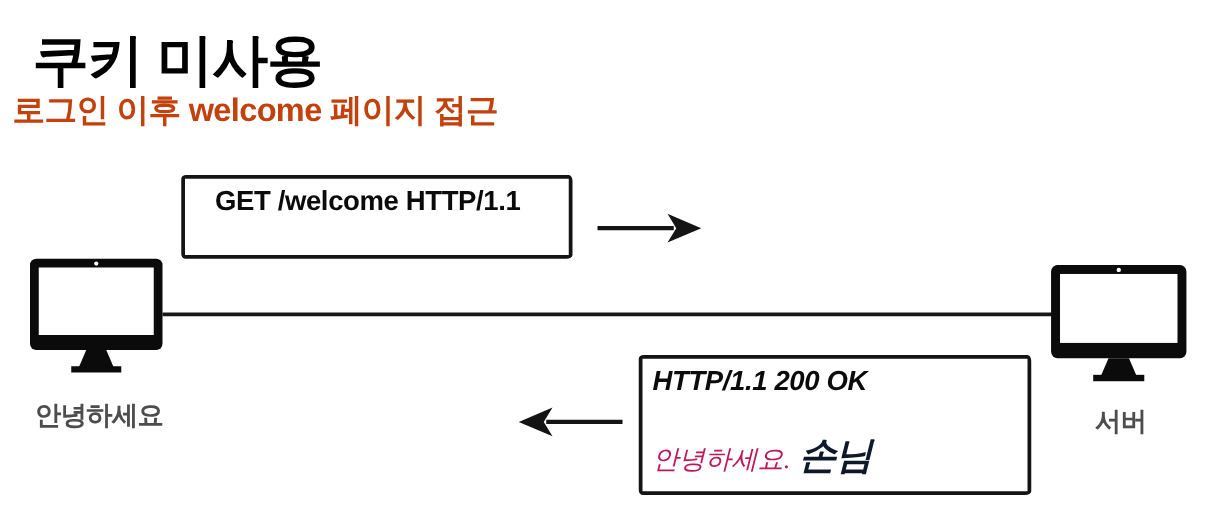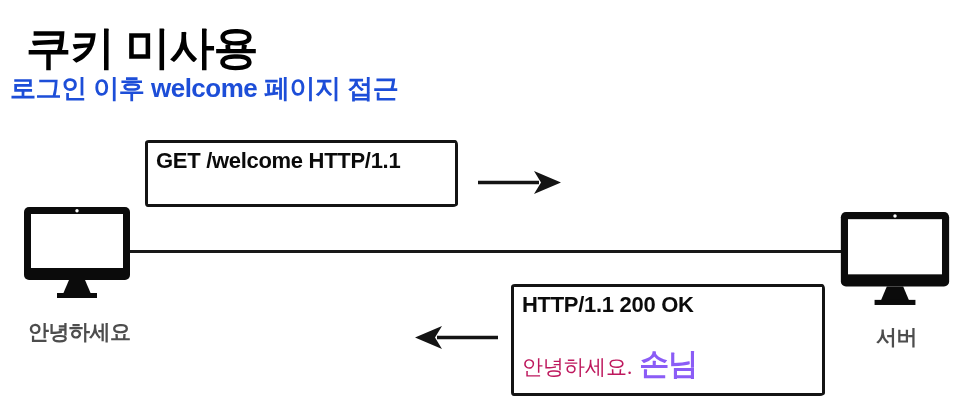--- a/index.html
+++ b/index.html
@@ -30,47 +30,48 @@
   }
   .page-subtitle {
     position: absolute;
     left: 10px;
     top: 74px;
     margin: 0;
     font-size: 26px;
     line-height: 1.1;
     font-weight: 800;
     letter-spacing: -0.5px;
-    color: #1d4ed8;
+    color: #c2410c;
   }
 
   
   .msg-box {
     position: absolute;
     box-sizing: border-box;
     border: 3px solid #141414;
     border-radius: 4px 3px 5px 3px / 3px 5px 3px 4px;
     background: #ffffff;
   }
   .request-box {
     left: 145px;
     top: 140px;
     width: 313px;
     height: 67px;
-    padding: 5px 8px;
+    padding: 5px 24px;
   }
   .response-box {
     left: 511px;
     top: 284px;
     width: 314px;
     height: 112px;
     padding: 5px 8px 8px 8px;
     display: flex;
     flex-direction: column;
     justify-content: space-between;
+    font-style: italic;
   }
   .http-line {
     font-size: 22px;
     font-weight: bold;
     letter-spacing: -0.3px;
     color: #0b0b0b;
     white-space: nowrap;
   }
   .greeting-line {
     display: flex;
@@ -81,21 +82,21 @@
   .greeting-text {
     font-family: "Liberation Serif", serif;
     font-size: 21px;
     font-weight: normal;
     color: #be185d;
   }
   .guest-text {
     font-size: 30px;
     font-weight: 800;
     letter-spacing: -1px;
-    color: #8b5cf6;
+    color: #0f172a;
   }
 
   
   .connection-line {
     position: absolute;
     left: 130px;
     top: 250px;
     width: 712px;
     height: 3px;
     background: #181818;

